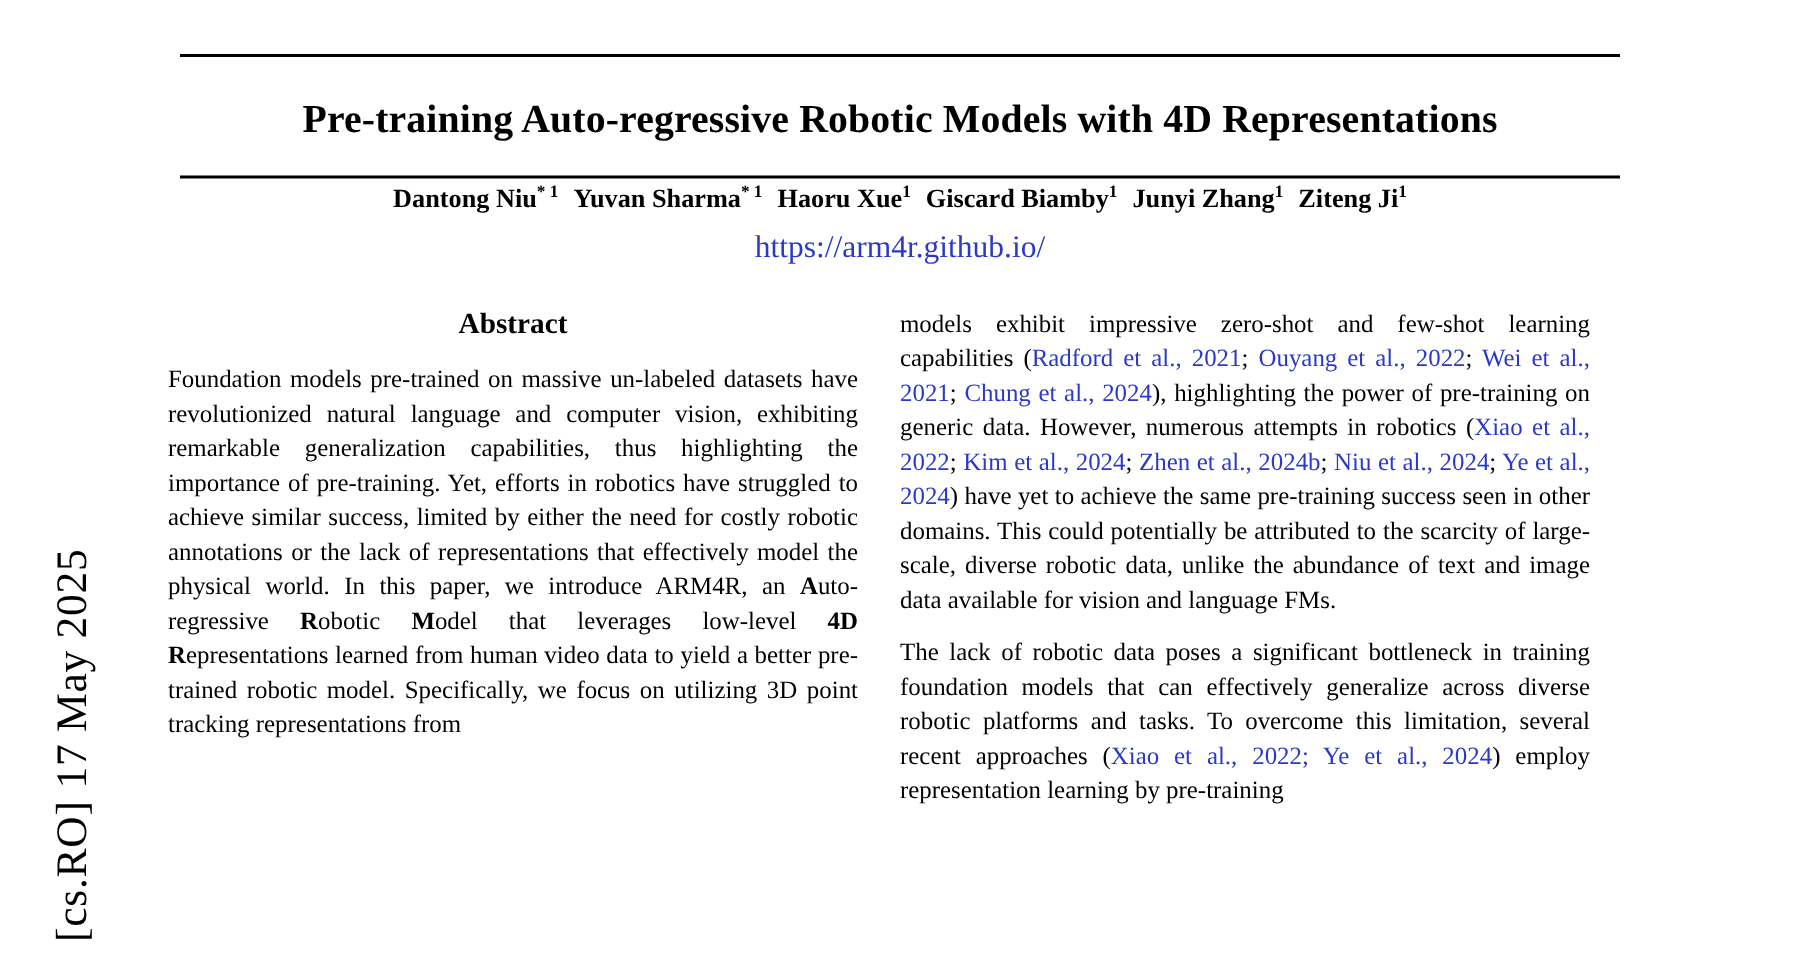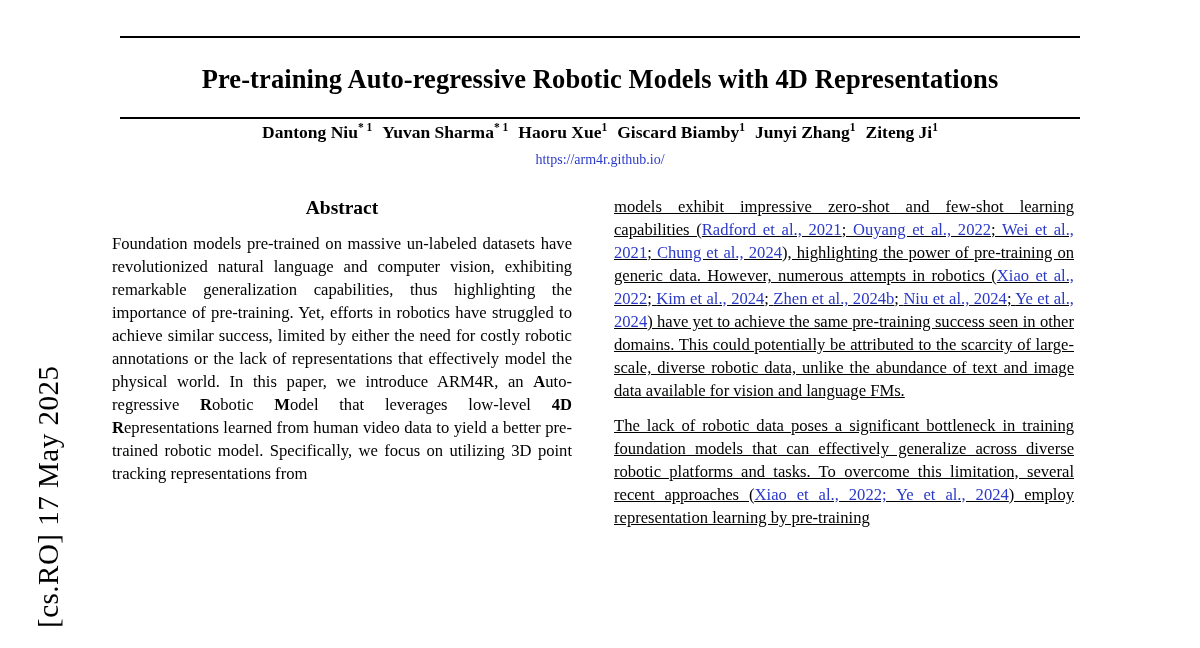--- a/index.html
+++ b/index.html
@@ -66,47 +66,47 @@
   .authors .sup {
     font-size: 11.5px;
     vertical-align: super;
     font-weight: bold;
   }
   .author-name { white-space: nowrap; }
   .author-sep { display: inline-block; width: 10px; }
   .project-url {
     text-align: center;
     margin-top: 6px;
-    font-size: 14px;
+    font-size: 21px;
     color: #2b39c8;
     font-family: "Liberation Serif", serif;
   }
   .columns {
     display: flex;
     margin-top: 26px;
-    gap: 42px;
+    gap: 28px;
     padding: 0 12px;
     box-sizing: border-box;
   }
   .col {
     width: 460px;
     font-size: 16.6px;
     line-height: 1.385;
     text-align: justify;
   }
   .abstract-heading {
     text-align: center;
     font-size: 19.5px;
     font-weight: bold;
     margin-bottom: 12px;
   }
   .para { margin: 0 0 12px 0; }
   .cite { color: #2b39c8; }
   .bold-inline { font-weight: bold; }
-  .col-right { padding-top: 2px; text-decoration: underline; }
+  .col-right { padding-top: 2px; }
 </style>
 </head>
 <body>
 
 <div class="arxiv-stamp">
   <span>[cs.RO]  17 May 2025</span>
 </div>
 
 <div class="page">
 

